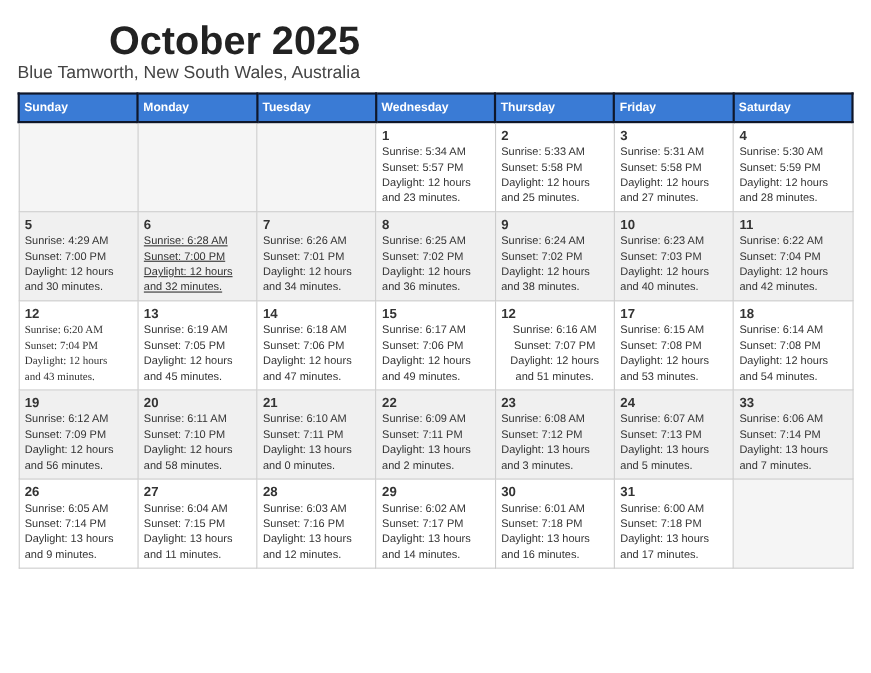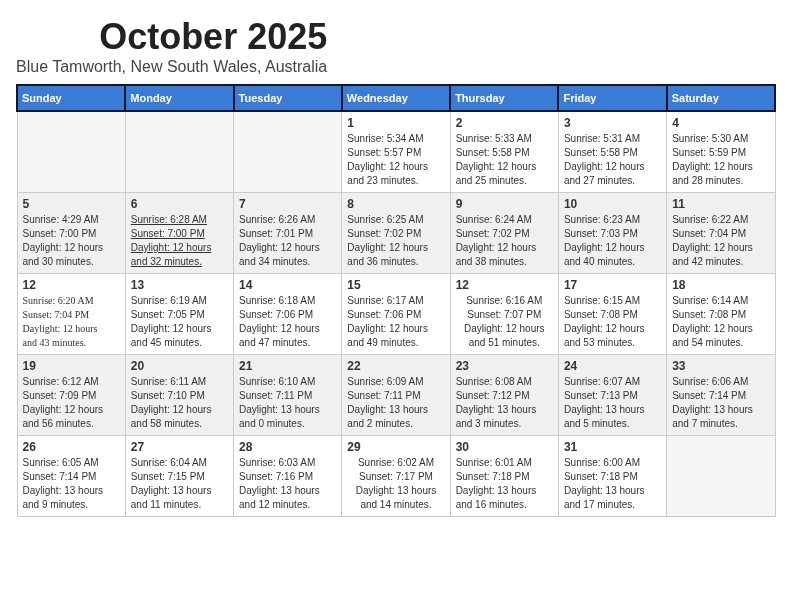--- a/index.html
+++ b/index.html
@@ -314,21 +314,21 @@
         </td>
         <td>
           <div class="day-number">28</div>
           <div class="day-info" style="white-space: pre-line;">Sunrise: 6:03 AM
 Sunset: 7:16 PM
 Daylight: 13 hours
 and 12 minutes.</div>
         </td>
         <td>
           <div class="day-number">29</div>
-          <div class="day-info" style="white-space: pre-line; text-align: center;">Sunrise: 6:02 AM
+          <div class="day-info" style="white-space: pre-line;">Sunrise: 6:02 AM
 Sunset: 7:17 PM
 Daylight: 13 hours
 and 14 minutes.</div>
         </td>
         <td>
           <div class="day-number">30</div>
           <div class="day-info" style="white-space: pre-line;">Sunrise: 6:01 AM
 Sunset: 7:18 PM
 Daylight: 13 hours
 and 16 minutes.</div>

